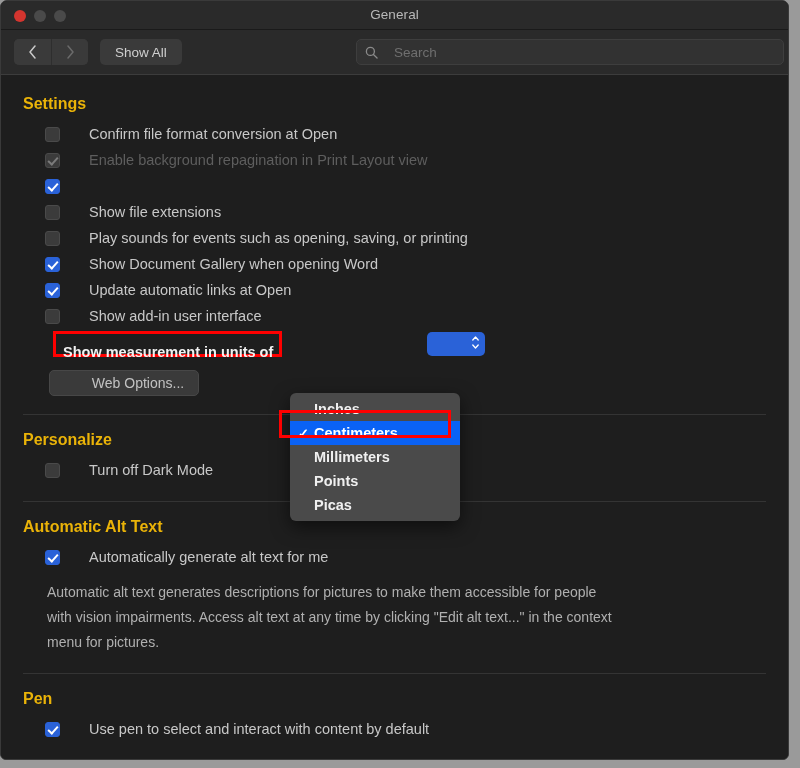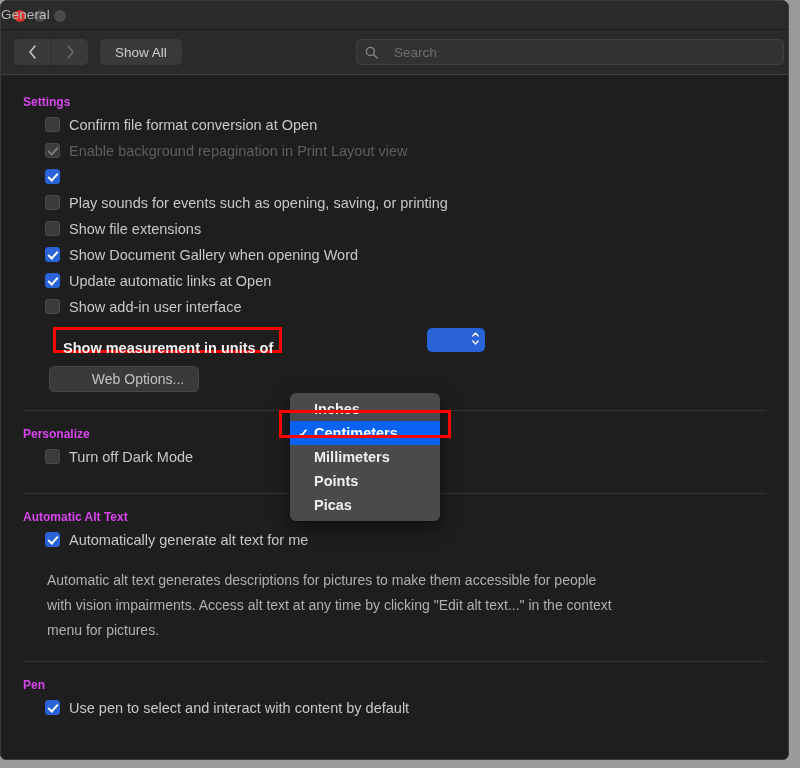--- a/index.html
+++ b/index.html
@@ -42,21 +42,21 @@
     gap: 8px;
   }
   .light { width: 12px; height: 12px; border-radius: 50%; }
   .light.close { background: #d4352f; }
   .light.min   { background: #4a4a4a; }
   .light.max   { background: #4a4a4a; }
 
   .win-title {
     position: absolute;
     left: 0; right: 0; top: 6px;
-    text-align: left;
+    text-align: center;
     font-size: 13.5px;
     color: #b9b9b9;
     letter-spacing: .1px;
   }
 
   
   .toolbar {
     position: relative;
     height: 45px;
     flex: 0 0 45px;
@@ -117,39 +117,41 @@
   
   .content {
     position: relative;
     flex: 1 1 auto;
     background: #1e1e1e;
     padding: 0 22px;
     overflow: hidden;
   }
 
   .section-title {
-    font-size: 12px;
+    font-size: 16px;
     font-weight: bold;
-    color: #d946ef;
+    color: #eab308;
     margin-top: 20px;
     margin-bottom: 8px;
   }
   .section-title.tight { margin-top: 16px; }
 
   .divider {
     height: 1px;
     background: #343434;
     margin-top: 18px;
   }
 
   
   .row {
     display: flex;
+    align-items: center;
     height: 26px;
     padding-left: 22px;
+    gap: 20px;
   }
   .cb {
     width: 15px; height: 15px;
     border-radius: 3px;
     flex: 0 0 15px;
     margin-right: 9px;
     position: relative;
     background: #3b3b3b;
     border: 1px solid #4a4a4a;
   }
@@ -247,21 +249,21 @@
     font-size: 14px;
     line-height: 25px;
     color: #b0b0b0;
   }
 
   
   .menu {
     position: absolute;
     left: 289px;
     top: 318px;
-    width: 150px;
+    width: 170px;
     background: #4a4a4a;
     border-radius: 6px;
     padding: 4px 0;
     z-index: 10;
     box-shadow: 0 6px 18px rgba(0,0,0,.55);
   }
   .menu-item {
     height: 24px;
     display: flex;
     align-items: center;
@@ -348,26 +350,26 @@
       <span class="cb disabled-on"></span>
       <span class="lbl">Enable background repagination in Print Layout view</span>
     </div>
 
     <div class="row">
       <span class="cb on"></span>
     </div>
 
     <div class="row">
       <span class="cb"></span>
+      <span class="lbl">Show file extensions</span>
+    </div>
+
+    <div class="row">
+      <span class="cb"></span>
       <span class="lbl">Play sounds for events such as opening, saving, or printing</span>
-    </div>
-
-    <div class="row">
-      <span class="cb"></span>
-      <span class="lbl">Show file extensions</span>
     </div>
 
     <div class="row">
       <span class="cb on"></span>
       <span class="lbl">Show Document Gallery when opening Word</span>
     </div>
 
     <div class="row">
       <span class="cb on"></span>
       <span class="lbl">Update automatic links at Open</span>

